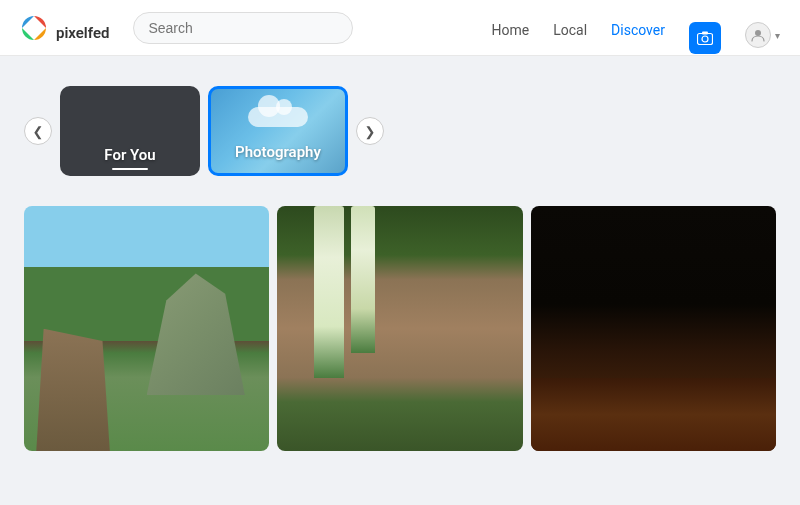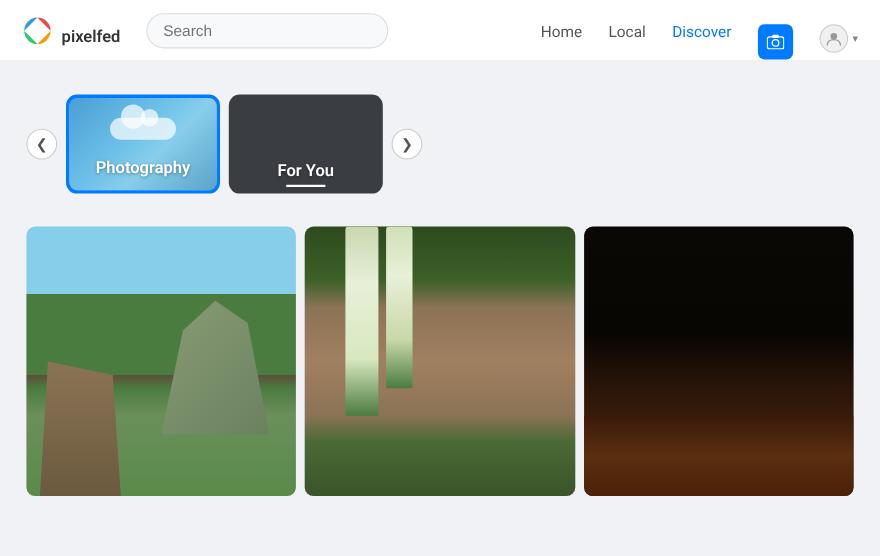--- a/index.html
+++ b/index.html
@@ -337,30 +337,30 @@
 </header>
 
 <main class="main">
 
   <div class="categories-row">
 
     <div class="nav-arrow">
       <span>❮</span>
     </div>
 
+    <div class="category-card dark">
+      <span class="card-label">For You</span>
+      <span class="card-underline"></span>
+    </div>
+
     <div class="category-card photo">
       <div class="cloud-shape"></div>
       <span class="card-label">Photography</span>
     </div>
 
-    <div class="category-card dark">
-      <span class="card-label">For You</span>
-      <span class="card-underline"></span>
-    </div>
-
     <div class="nav-arrow">
       <span>❯</span>
     </div>
 
   </div>
 
   <div class="photo-grid">
 
     <div class="photo-card photo-1">
     </div>

